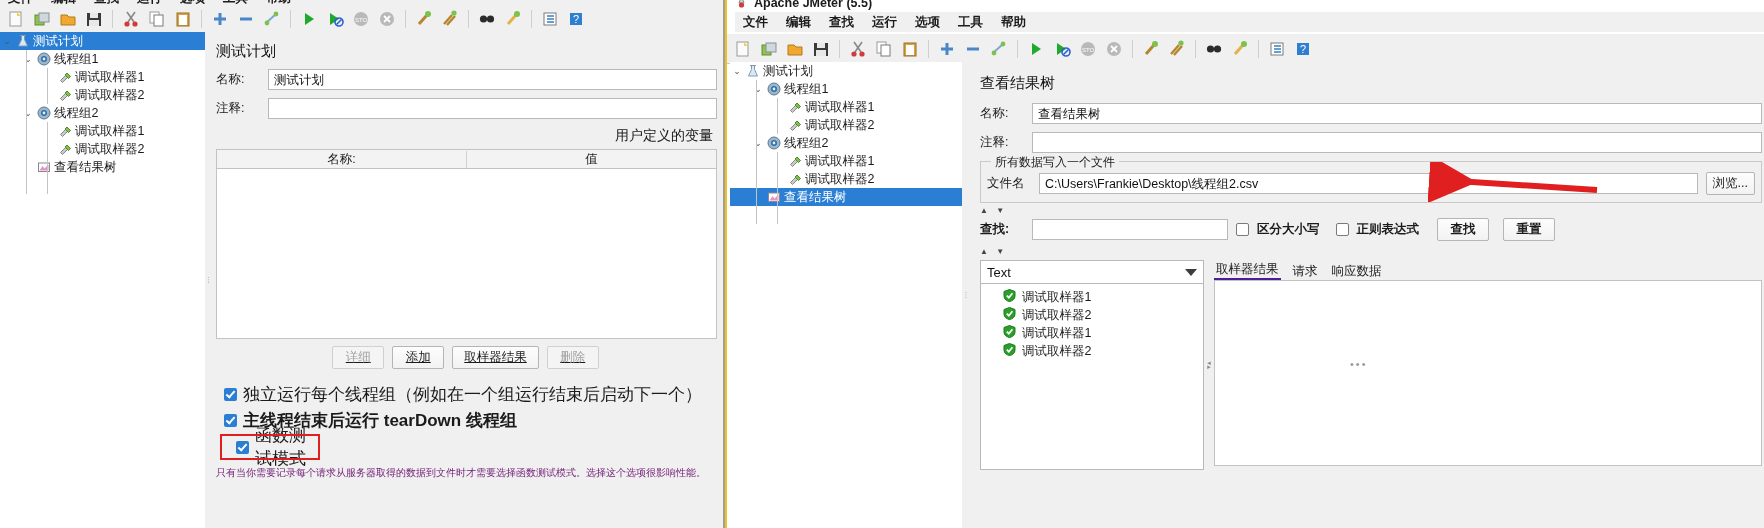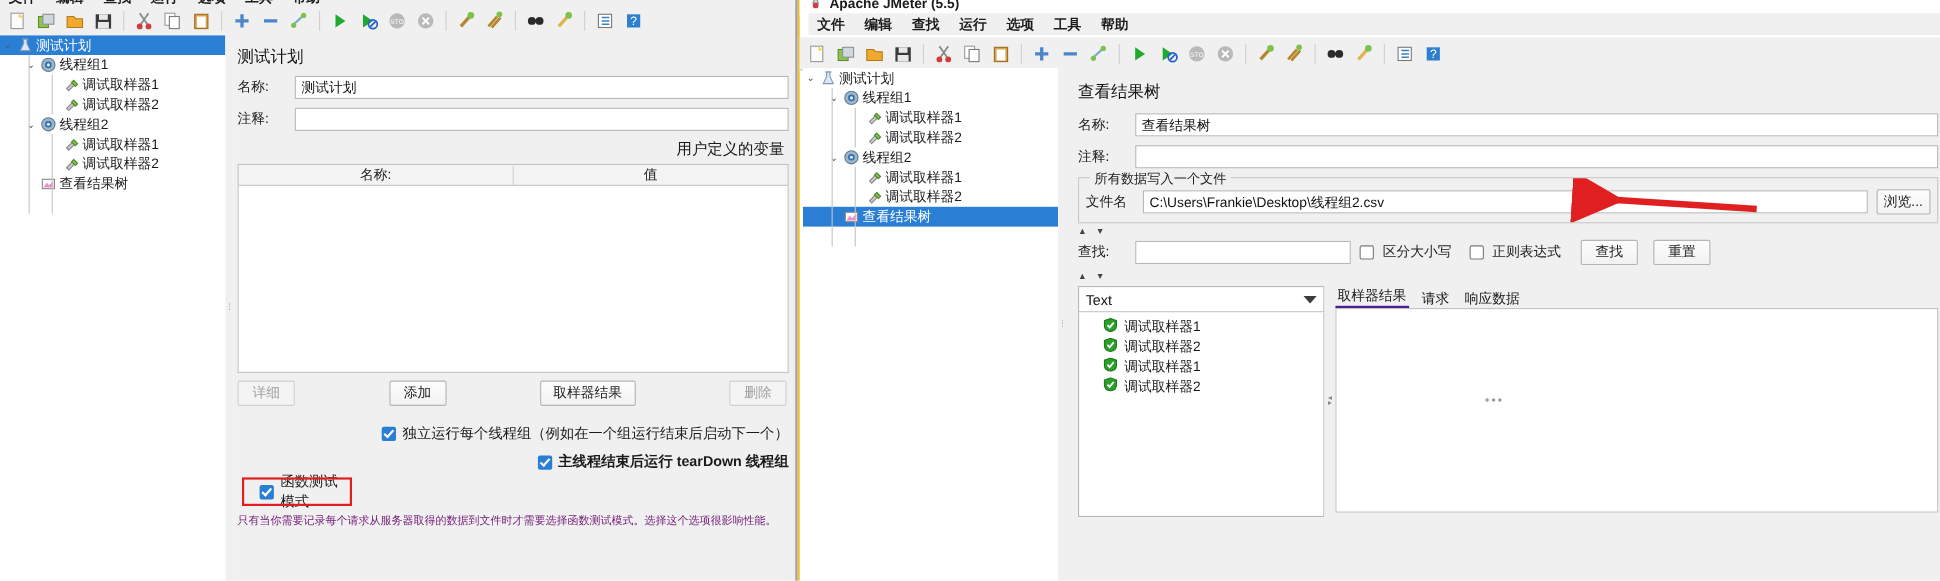--- a/index.html
+++ b/index.html
@@ -80,21 +80,21 @@
     background: linear-gradient(#fdfdfd, #f2f2f2);
     border: 1px solid #b5b5b5; border-radius: 2px;
     font-size: 12.5px; color: #1b1b1b;
     display: inline-flex; align-items: center; justify-content: center;
     cursor: default;
   }
   .btn.dis { color: #a0a0a0; border-color: #d0d0d0;
              background: #f4f4f4; }
 
   .cbrow { display: flex; align-items: center; gap: 6px;
-           height: 18px; margin-bottom: 5px; font-size: 13px; justify-content: flex-end; }
+           height: 18px; margin-bottom: 5px; font-size: 17px; }
   .cb { width: 13px; height: 13px; border-radius: 2px;
         background: #2a7fd4; position: relative; flex: none; }
   .cb:after {
     content: ""; position: absolute; left: 4px; top: 1px;
     width: 3px; height: 7px; border: solid #fff;
     border-width: 0 2px 2px 0; transform: rotate(42deg);
   }
   .cb.empty { background: #fff; border: 1px solid #7a7a7a; }
   .cb.empty:after { display: none; }
   .hilite { outline: 2px solid #e02020; outline-offset: 2px; }
@@ -393,21 +393,21 @@
       <div style="text-align:right; font-size:14px; padding-right:4px; margin-top:2px;">用户定义的变量</div>
 
       <div style="margin-top:4px;">
         <div class="tablehdr">
           <div class="col">名称:</div>
           <div class="col">值</div>
         </div>
         <div class="tablebody" style="height:170px;"></div>
       </div>
 
-      <div style="display:flex; gap:8px; justify-content:space-between; margin-top:7px; padding-right:2px;">
+      <div style="display:flex; gap:8px; justify-content:center; margin-top:7px; padding-right:2px;text-decoration:underline;">
         <div class="btn dis">详细</div>
         <div class="btn">添加</div>
         <div class="btn">取样器结果</div>
         <div class="btn dis">删除</div>
       </div>
 
       <div style="margin-top:16px; padding-left:8px;">
         <div class="cbrow">
           <span class="cb"></span>
           <span>独立运行每个线程组（例如在一个组运行结束后启动下一个）</span>
@@ -690,21 +690,21 @@
         <div class="groupTitle">所有数据写入一个文件</div>
         <div class="frow" style="margin-bottom:0;">
           <div class="flabel" style="width:44px;">文件名</div>
           <div class="finput">C:\Users\Frankie\Desktop\线程组2.csv</div>
           <div class="btn" style="min-width:46px; padding:0 6px;">浏览...</div>
         </div>
       </div>
 
       <div class="updown" style="margin-top:3px;">▲ ▼</div>
 
-      <div class="frow" style="margin-top:3px; margin-bottom:0;">
+      <div class="frow" style="margin-top:3px; margin-bottom:0;font-weight:bold;">
         <div class="flabel" style="width:44px;">查找:</div>
         <div class="finput" style="max-width:196px; flex:none; width:196px;"></div>
         <span class="cb empty"></span>
         <span class="flabel">区分大小写</span>
         <span class="cb empty" style="margin-left:8px;"></span>
         <span class="flabel">正则表达式</span>
         <div class="btn" style="margin-left:10px;">查找</div>
         <div class="btn" style="margin-left:6px;">重置</div>
       </div>
 

